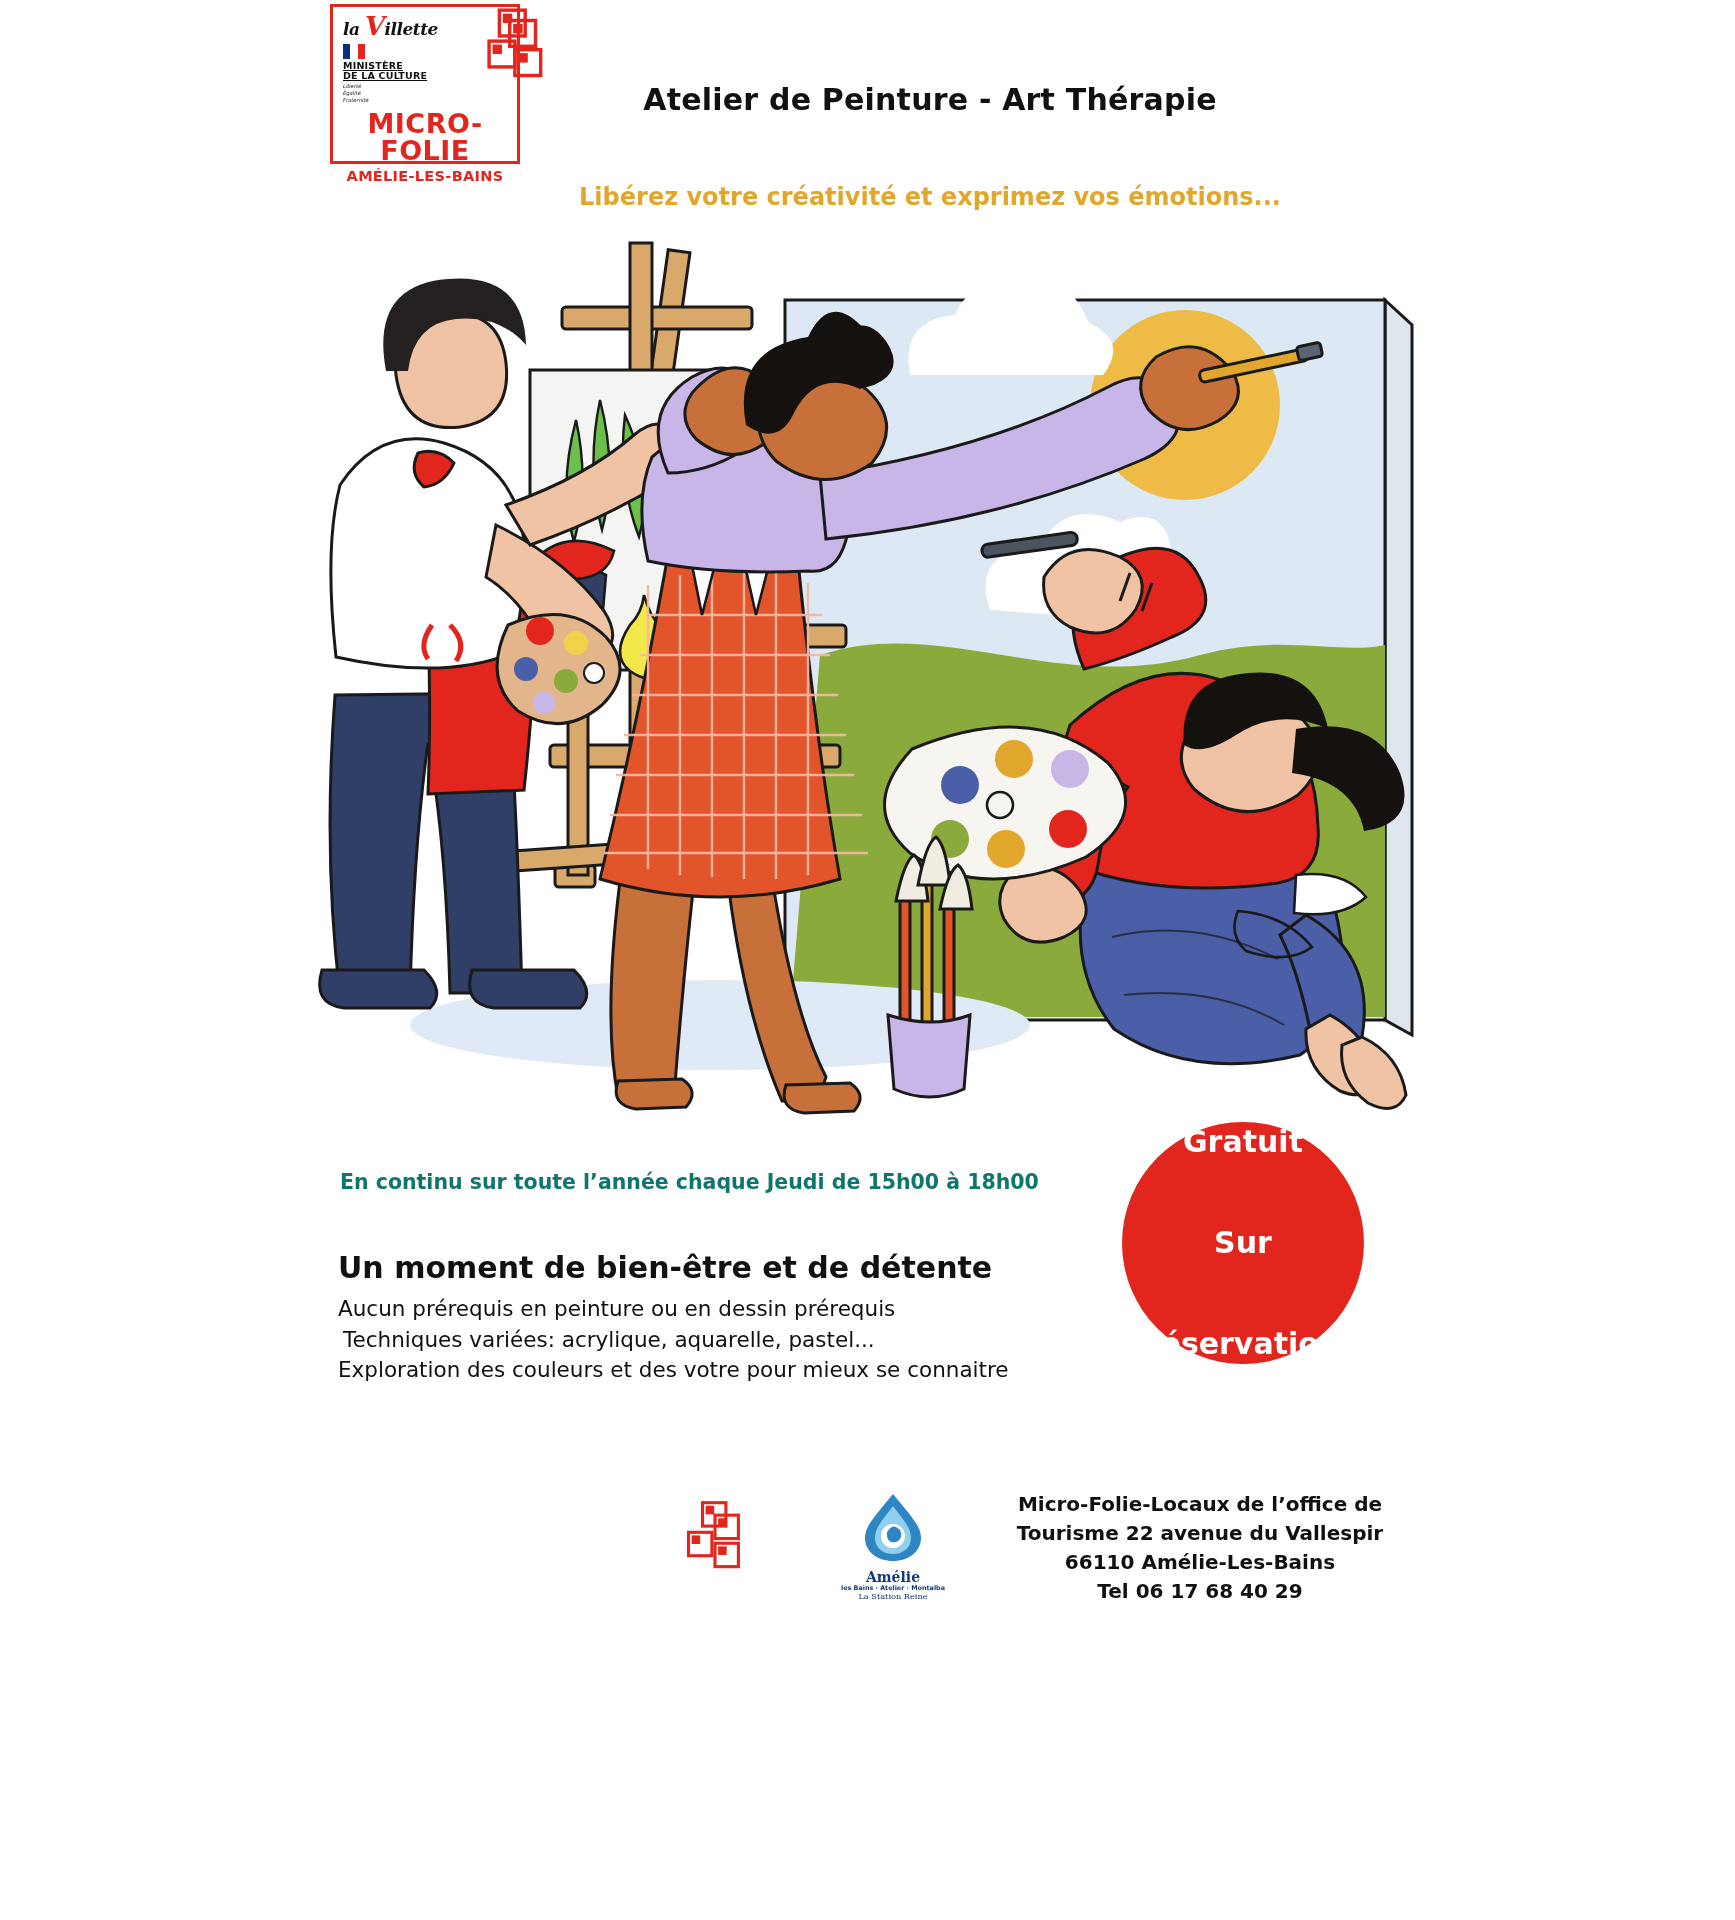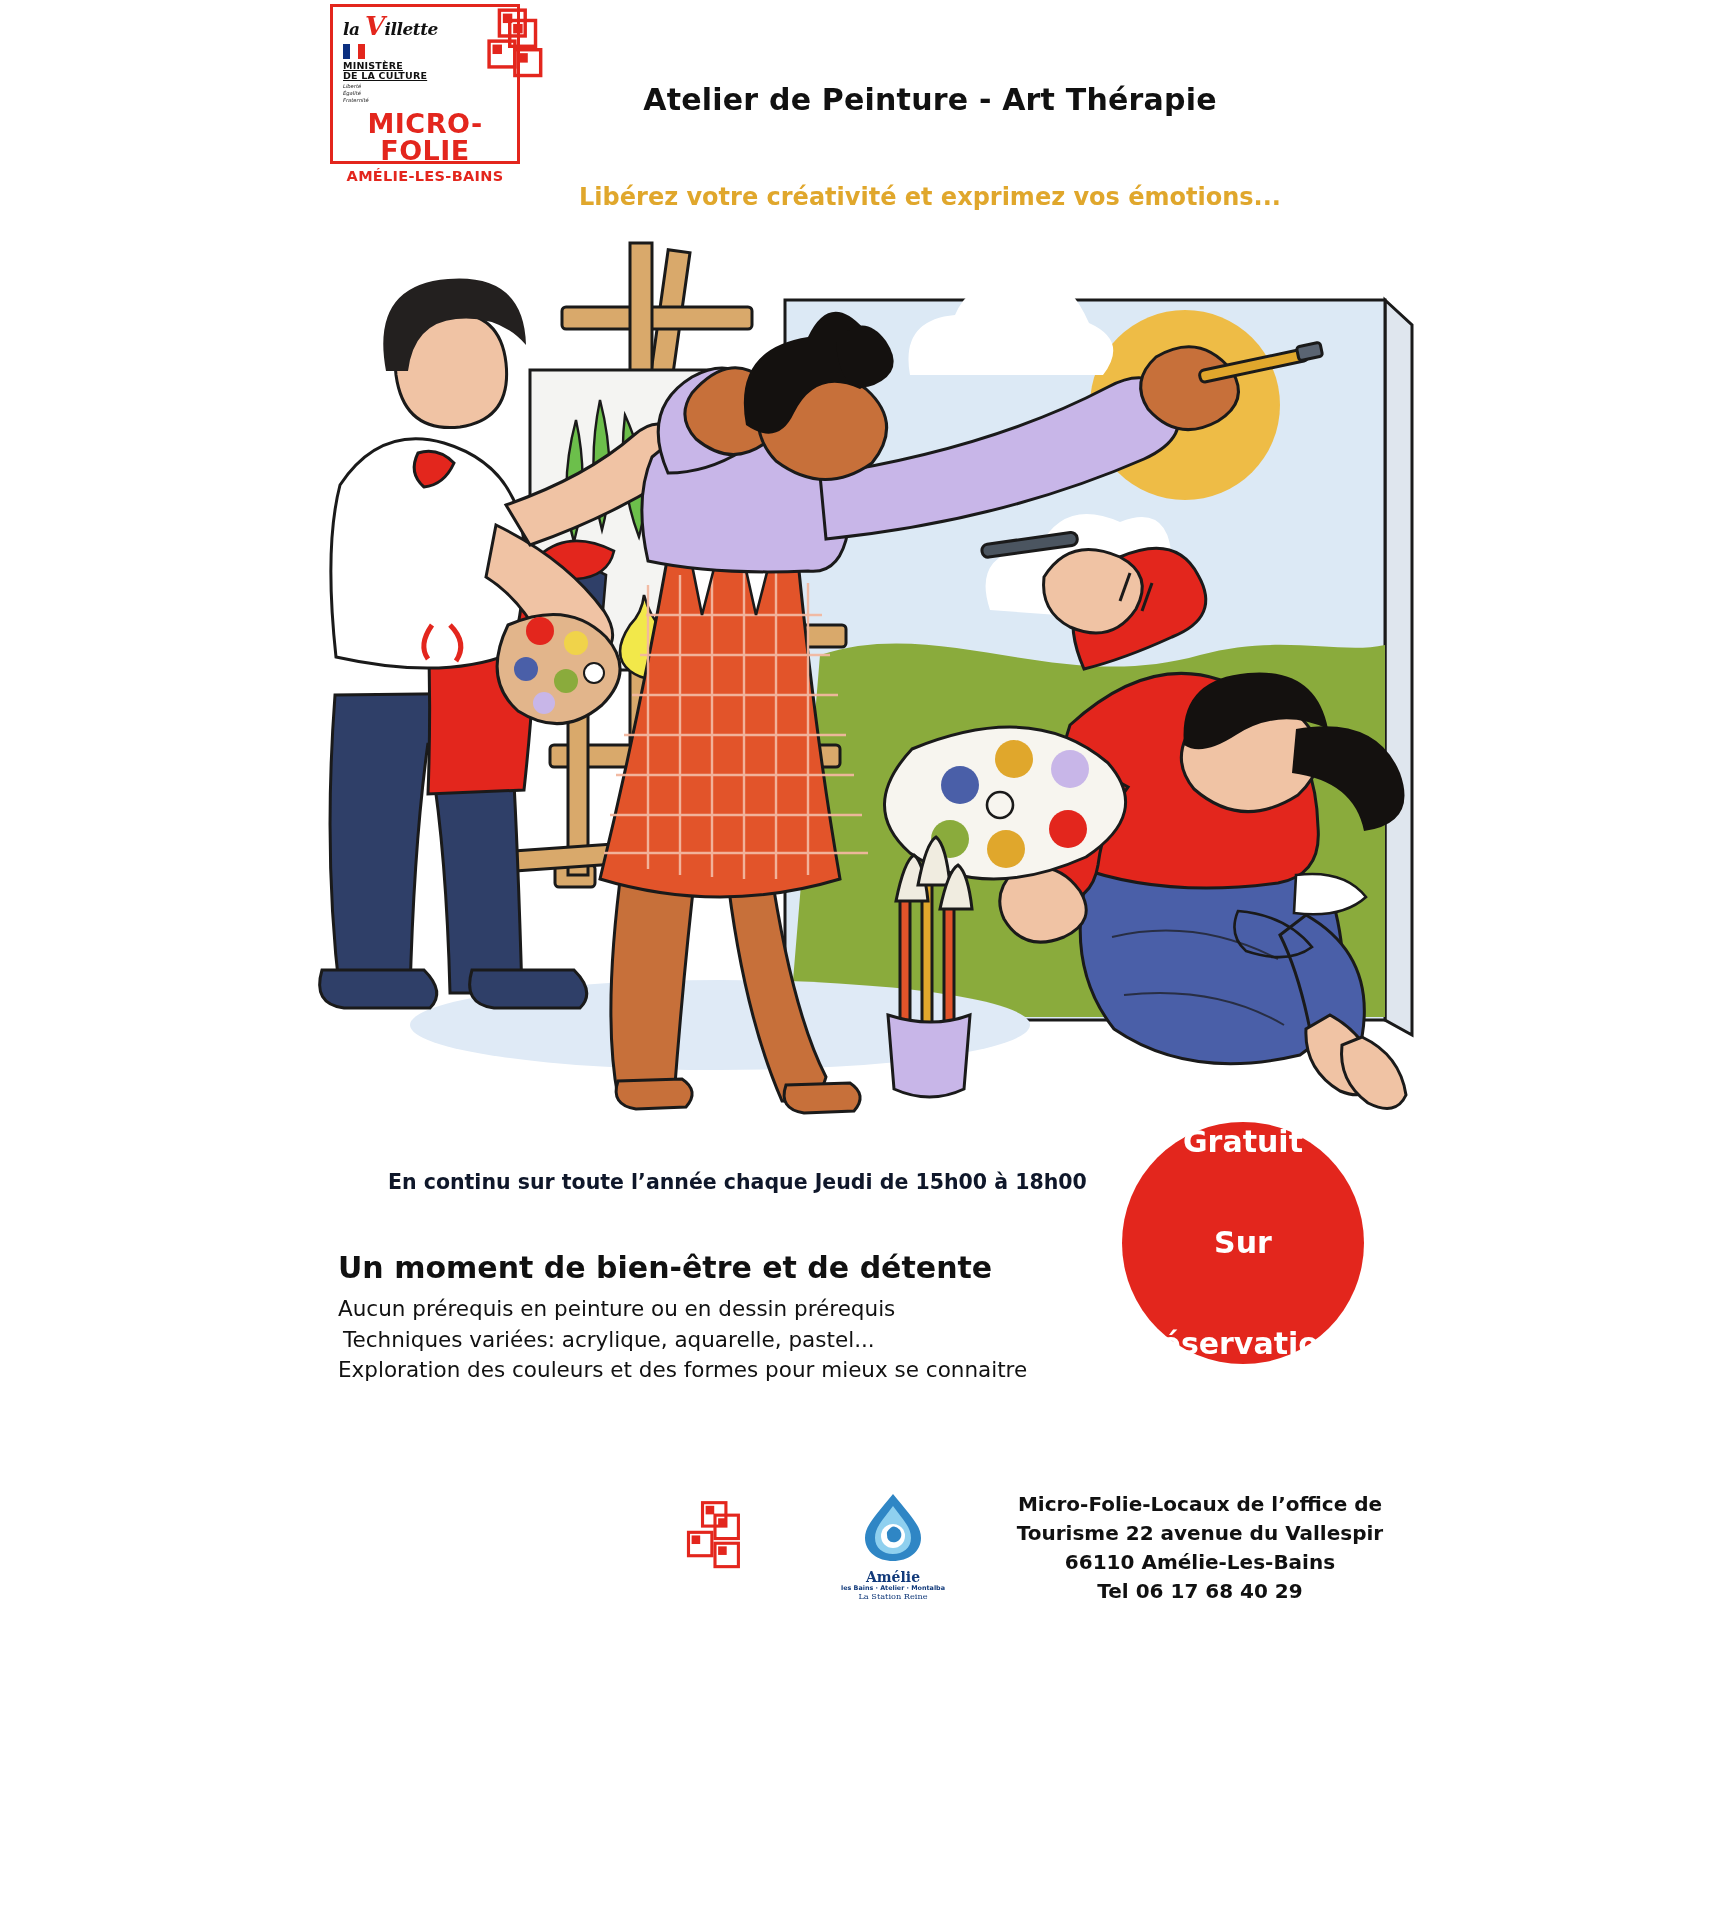--- a/index.html
+++ b/index.html
@@ -129,22 +129,21 @@
     height: 930px;
   }
 
   
   .schedule {
     position: absolute;
     left: 340px;
     top: 1170px;
     font-size: 20.5px;
     font-weight: bold;
-    color: #0f172a;
-    margin-left: 48px;
+    color: #0f766e;
   }
   .body-head {
     position: absolute;
     left: 338px;
     top: 1250px;
     font-size: 30px;
     font-weight: bold;
   }
   .body-lines {
     position: absolute;
@@ -467,21 +466,21 @@
       <path d="M588,790 q44,14 82,0 l-6,74 q-34,16 -70,0z" fill="#c8b6e8" stroke="#1a1a1a" stroke-width="3"></path>
     </g>
   </svg>
 
   <div class="schedule">En continu sur toute l’année chaque Jeudi de 15h00 à 18h00</div>
 
   <div class="body-head">Un moment de bien-être et de détente</div>
   <div class="body-lines">
     <div>Aucun prérequis en peinture ou en dessin prérequis</div>
     <div>Techniques variées: acrylique, aquarelle, pastel...</div>
-    <div>Exploration des couleurs et des formes pour mieux se connaitre</div>
+    <div>Exploration des couleurs et des votre pour mieux se connaitre</div>
   </div>
 
   <div class="badge">
     <span>Gratuit</span>
     <span>Sur</span>
     <span>réservation</span>
   </div>
 
   <svg class="footer-cubes" viewBox="0 0 100 100">
     <g fill="none" stroke="#e3261d" stroke-width="4">

